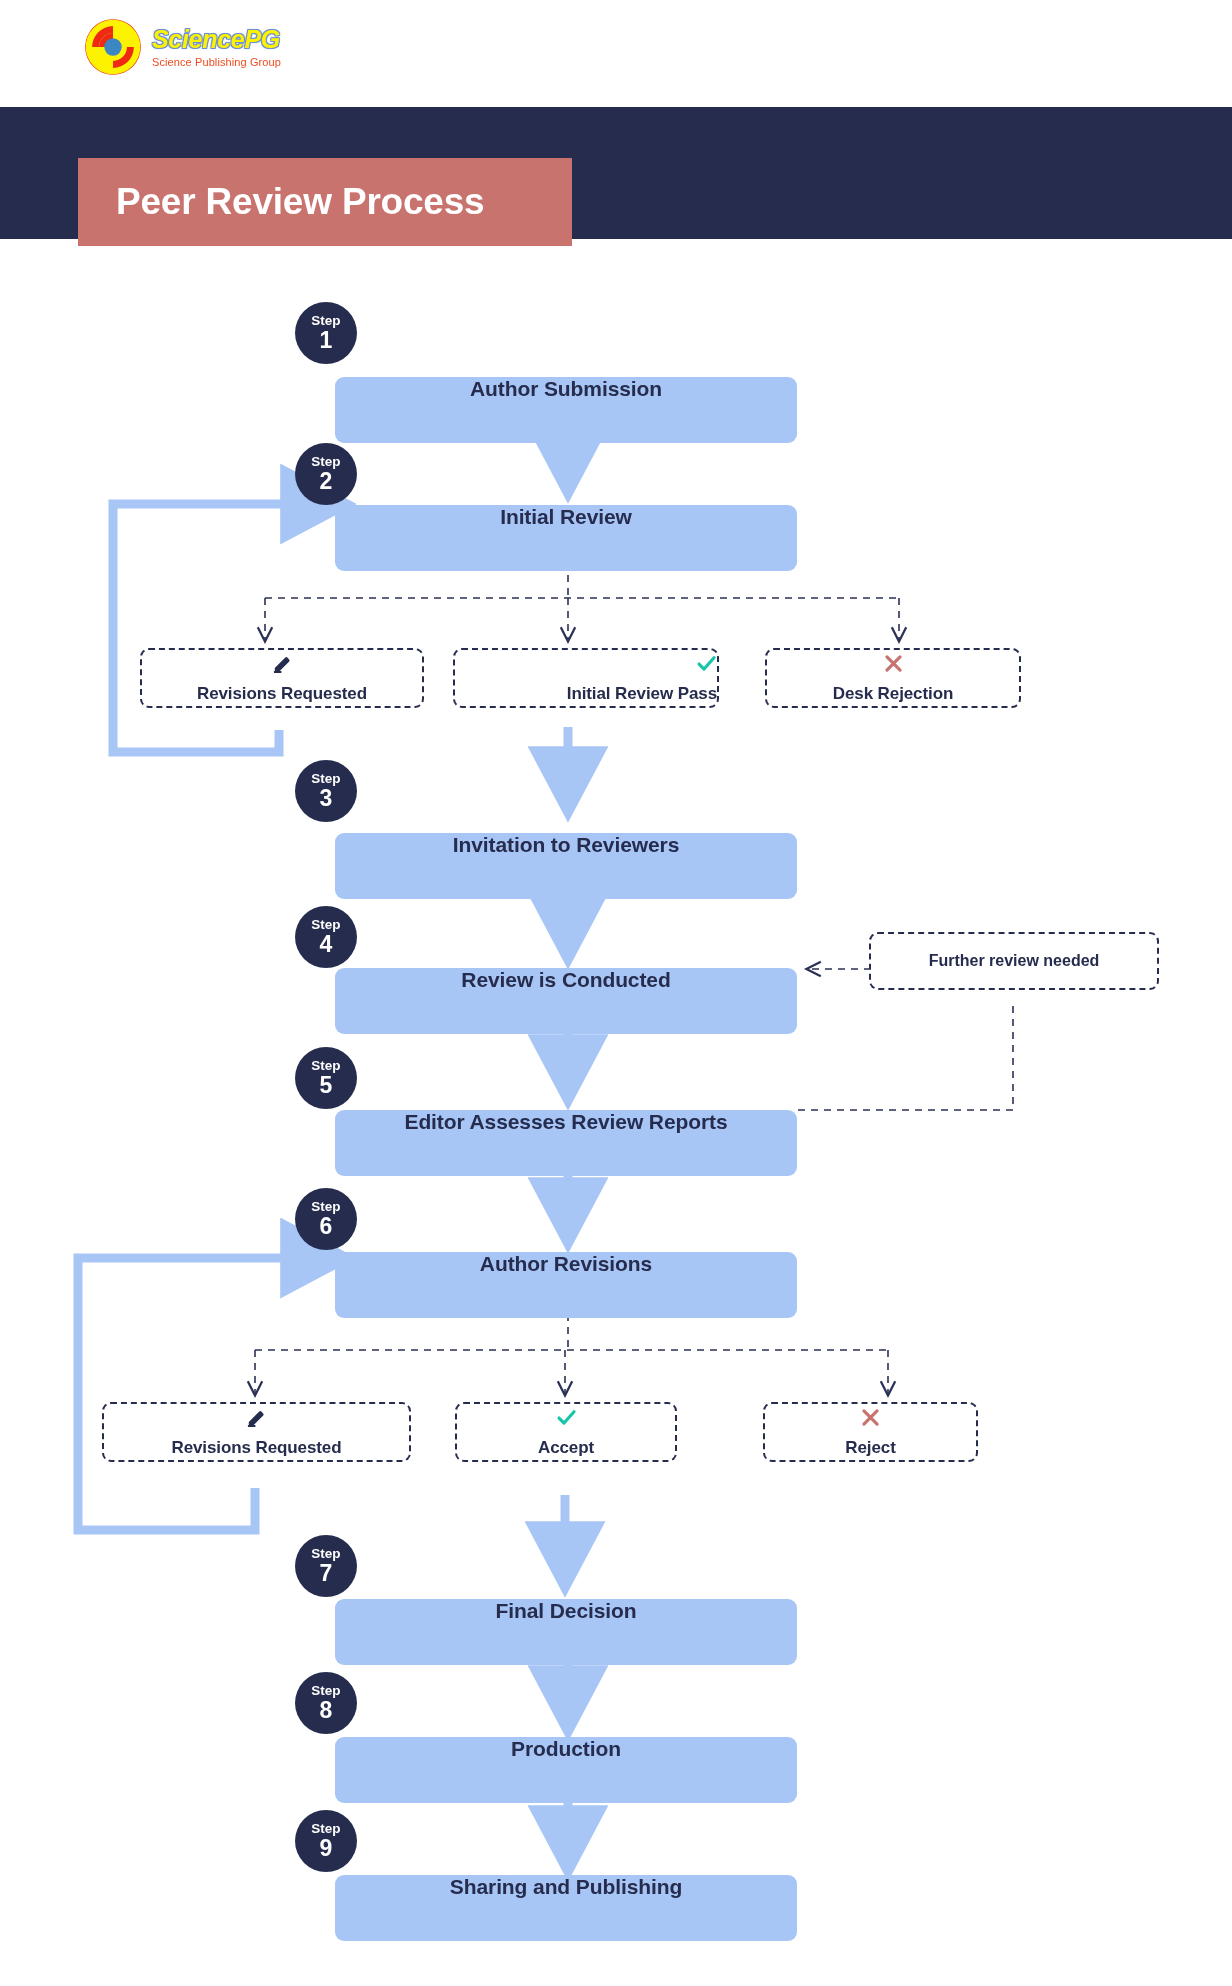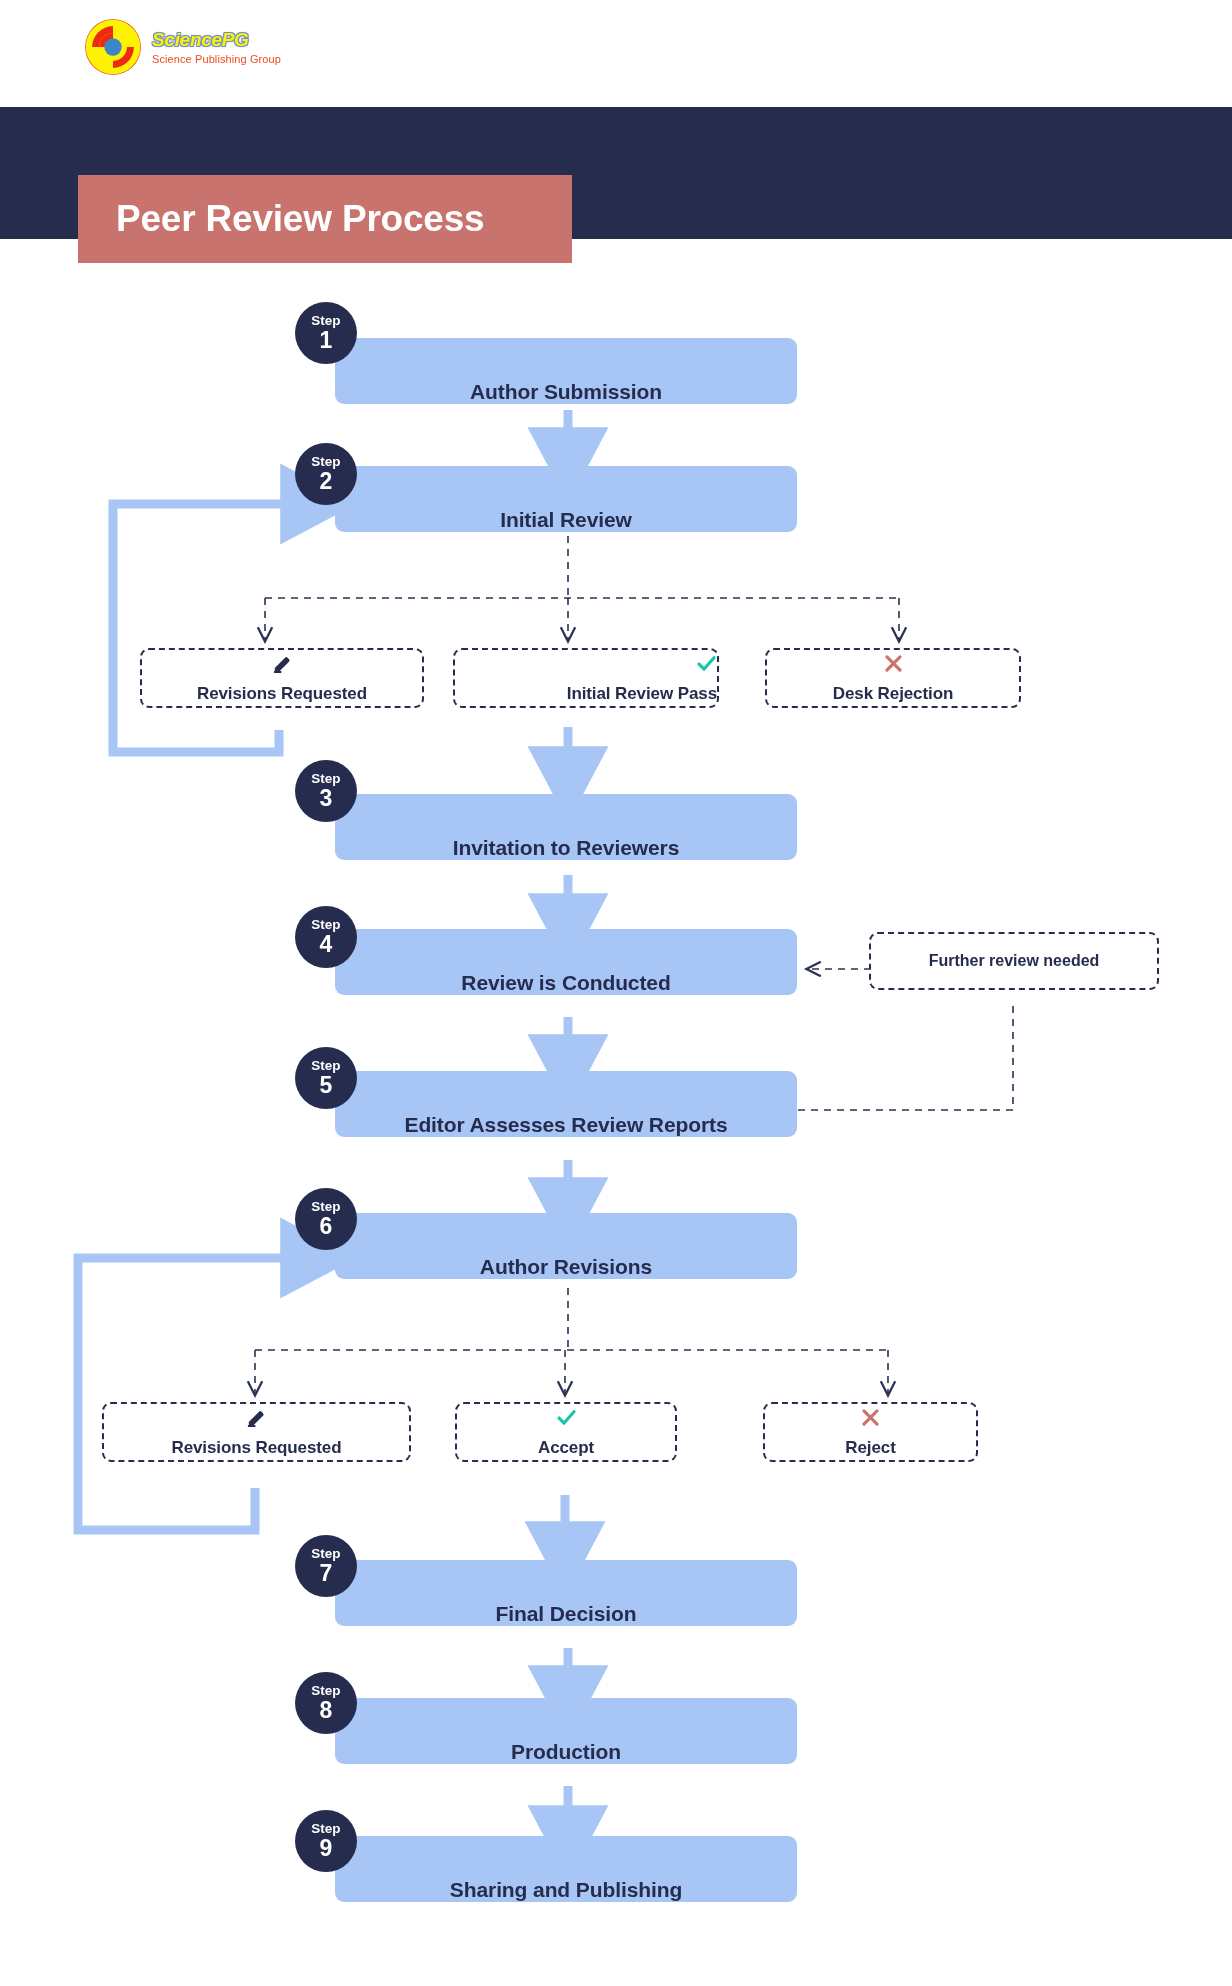--- a/index.html
+++ b/index.html
@@ -21,21 +21,21 @@
   .logo-wrap {
     position: absolute;
     left: 84px; top: 18px;
     display: flex;
     align-items: center;
     gap: 10px;
   }
   .logo-mark { width: 58px; height: 58px; flex: none; }
   .logo-text { display: flex; flex-direction: column; line-height: 1; }
   .logo-title {
-    font-size: 19px;
+    font-size: 25px;
     font-weight: bold;
     font-style: italic;
     color: #fdf200;
     letter-spacing: -0.3px;
     text-shadow:
       -1px -1px 0 #6f8fd0, 1px -1px 0 #6f8fd0,
       -1px 1px 0 #6f8fd0, 1px 1px 0 #6f8fd0,
       0 0 3px #9fb6e0;
   }
   .logo-sub {
@@ -54,43 +54,43 @@
     width: 1232px; height: 132px;
     background: #262c4d;
   }
   .title-chip {
     position: absolute;
     left: 78px; top: 158px;
     width: 494px; height: 88px;
     background: #c8736d;
     display: flex;
     align-items: center;
-    margin-top: 17px;
   }
   .title-chip-text {
     padding-left: 38px;
     color: #ffffff;
     font-size: 37px;
     font-weight: bold;
     letter-spacing: -0.2px;
   }
 
   
   #flow { position: absolute; left: 3px; top: 0; width: 1232px; height: 1986px; }
   #wires { position: absolute; left: 0; top: 0; width: 1232px; height: 1986px; pointer-events: none; }
 
   
   .step-box {
     position: absolute;
     height: 66px;
     background: #a8c6f5;
     border-radius: 9px;
     display: flex;
-    align-items: flex-end;
+    align-items: flex-start;
     justify-content: center;
+    margin-top: 39px;
   }
   .step-label {
     color: #262c4d;
     font-size: 21px;
     font-weight: bold;
     letter-spacing: -0.1px;
   }
   .badge {
     position: absolute;
     width: 62px; height: 62px;

